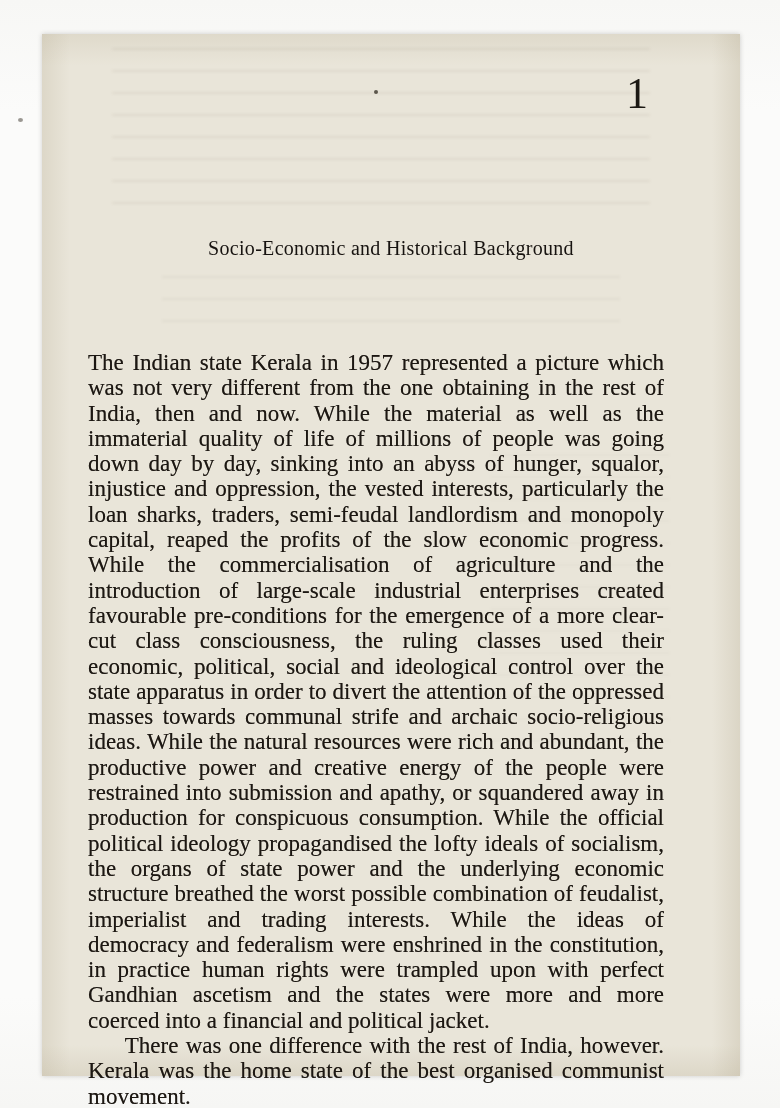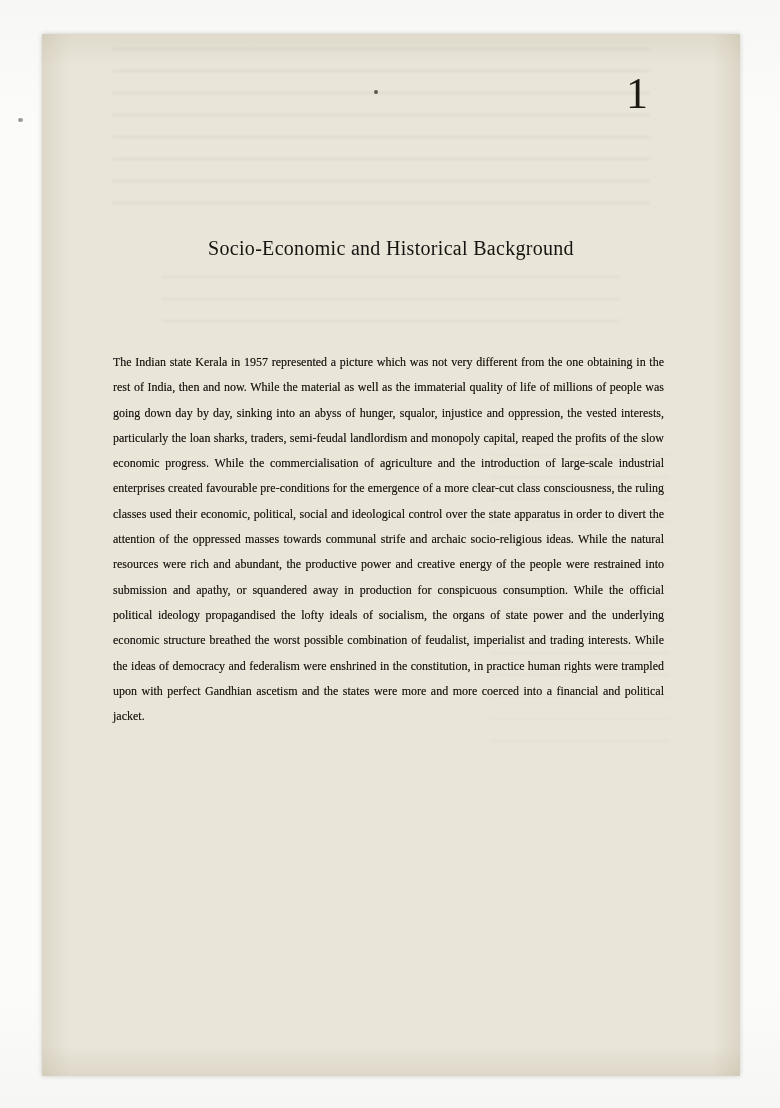--- a/index.html
+++ b/index.html
@@ -44,23 +44,23 @@
     width: 100%;
     text-align: center;
     font-size: 20px;
     font-weight: 400;
     letter-spacing: 0.3px;
     color: #171310;
   }
   .body-text {
     position: absolute;
     top: 316px;
-    left: 71px;
+    left: 46px;
     right: 76px;
-    font-size: 12px;
+    font-size: 23px;
     line-height: 25.3px;
     text-align: justify;
     color: #1c1712;
     text-shadow: 0 0 0.4px rgba(28,23,18,0.55);
   }
   .body-text p { margin: 0; }
   .body-text p.indented { text-indent: 1.6em; }
 
   
   .bleed {
@@ -100,16 +100,17 @@
     <div class="bleed bleed-right"></div>
     <div class="speck speck-1"></div>
     <div class="speck speck-2"></div>
 
     <div class="chapter-number">1</div>
 
     <h1 class="chapter-title">Socio-Economic and Historical Background</h1>
 
     <div class="body-text">
       <p>The Indian state Kerala in 1957 represented a picture which was not very different from the one obtaining in the rest of India, then and now. While the material as well as the immaterial quality of life of millions of people was going down day by day, sinking into an abyss of hunger, squalor, injustice and oppression, the vested interests, particularly the loan sharks, traders, semi-feudal landlordism and monopoly capital, reaped the profits of the slow economic progress. While the commercialisation of agriculture and the introduction of large-scale industrial enterprises created favourable pre-conditions for the emergence of a more clear-cut class consciousness, the ruling classes used their economic, political, social and ideological control over the state apparatus in order to divert the attention of the oppressed masses towards communal strife and archaic socio-religious ideas. While the natural resources were rich and abundant, the productive power and creative energy of the people were restrained into submission and apathy, or squandered away in production for conspicuous consumption. While the official political ideology propagandised the lofty ideals of socialism, the organs of state power and the underlying economic structure breathed the worst possible combination of feudalist, imperialist and trading interests. While the ideas of democracy and federalism were enshrined in the constitution, in practice human rights were trampled upon with perfect Gandhian ascetism and the states were more and more coerced into a financial and political jacket.</p>
+      <p class="indented">There was one difference with the rest of India, however. Kerala was the home state of the best organised communist movement.</p>
     </div>
 
   </div>
 </div>
 
 </body></html>

